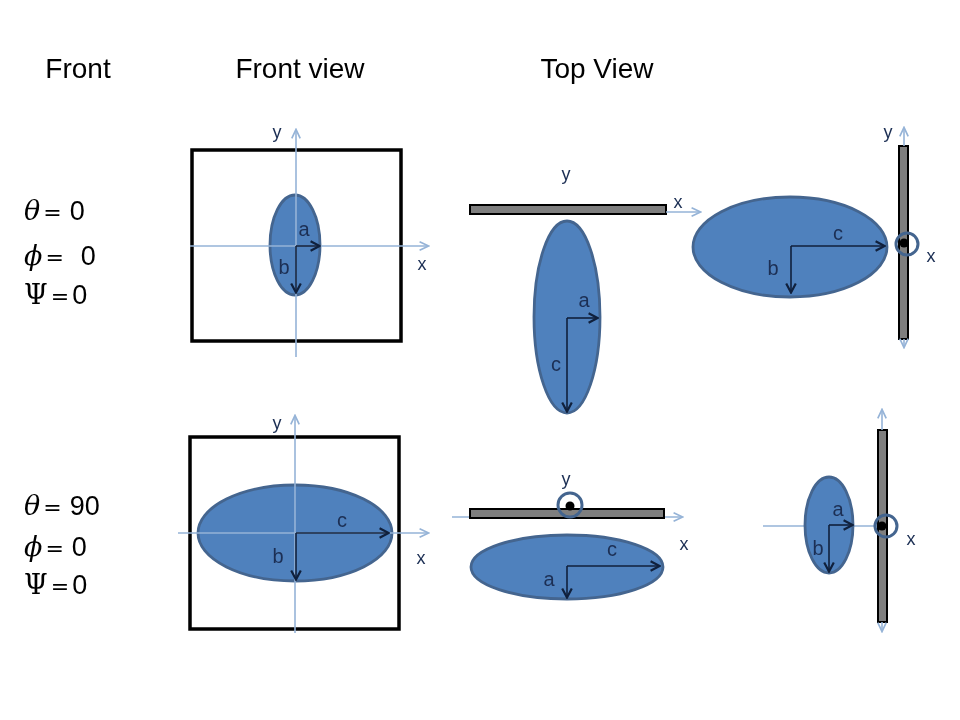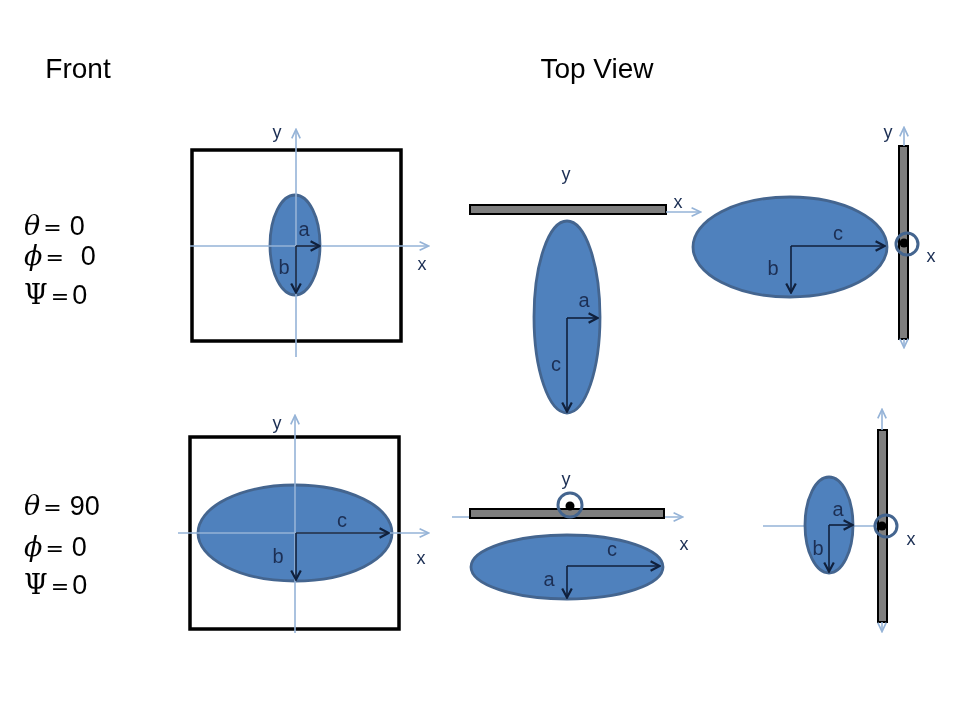--- a/index.html
+++ b/index.html
@@ -24,23 +24,24 @@
   .dim-head{stroke:var(--dim-stroke);stroke-width:1.8;fill:none;}
   text.axlbl{font-family:"Liberation Sans",sans-serif;font-size:18px;fill:var(--label-navy);}
   text.dimlbl{font-family:"Liberation Sans",sans-serif;font-size:20px;fill:var(--label-navy);}
 </style>
 </head>
 <body>
 
 <div id="stage">
 
   <div class="hdr" style="left:78px">Front</div>
+  <div class="hdr" style="left:300px">Front view</div>
   <div class="hdr" style="left:597px">Top View</div>
 
-  <div class="angle-line" style="top:210px">
+  <div class="angle-line" style="top:195px">
     <span class="sym">θ</span><span class="eq">=</span><span class="val">0</span>
   </div>
   <div class="angle-line" style="top:240px">
     <span class="sym">ϕ</span><span class="eq">=</span><span class="val" style="margin-left:14px">0</span>
   </div>
   <div class="angle-line" style="top:279px">
     <span class="sym up">Ψ</span><span class="eq">=</span><span class="val" style="margin-left:0">0</span>
   </div>
 
   <div class="angle-line" style="top:490px">

